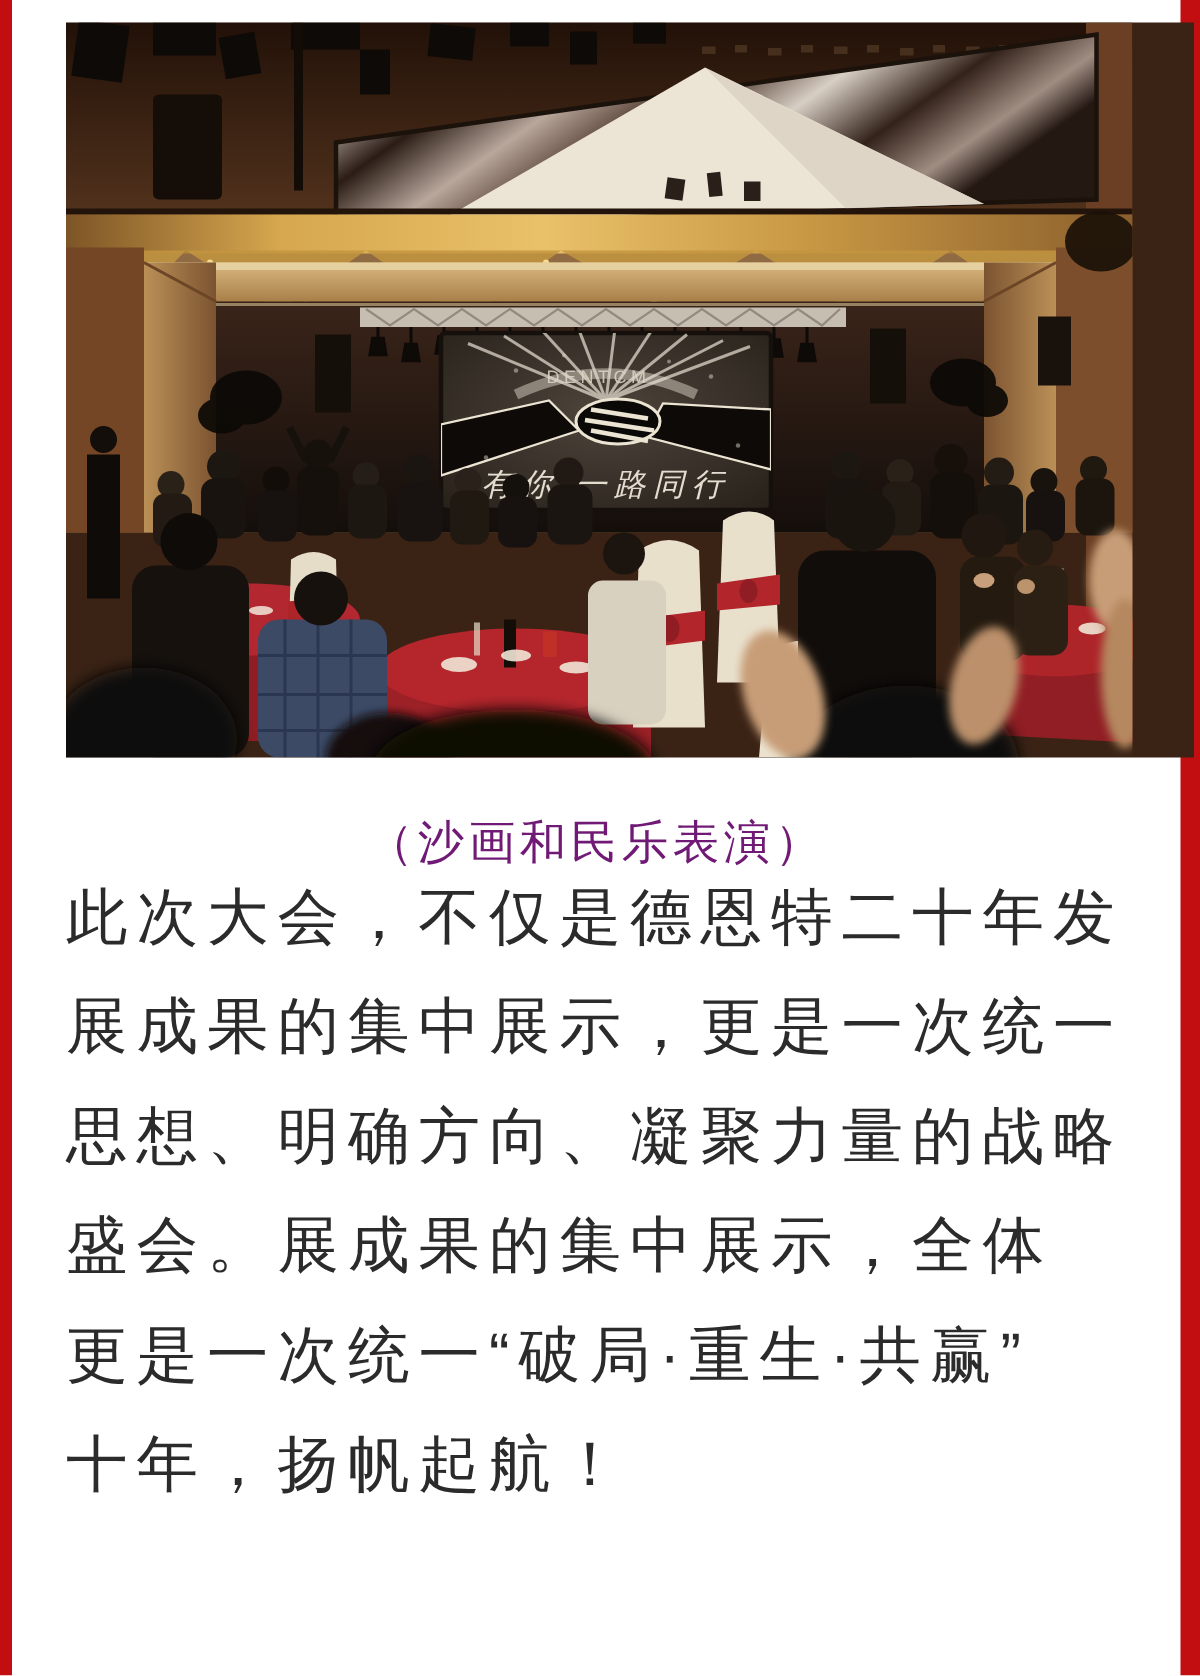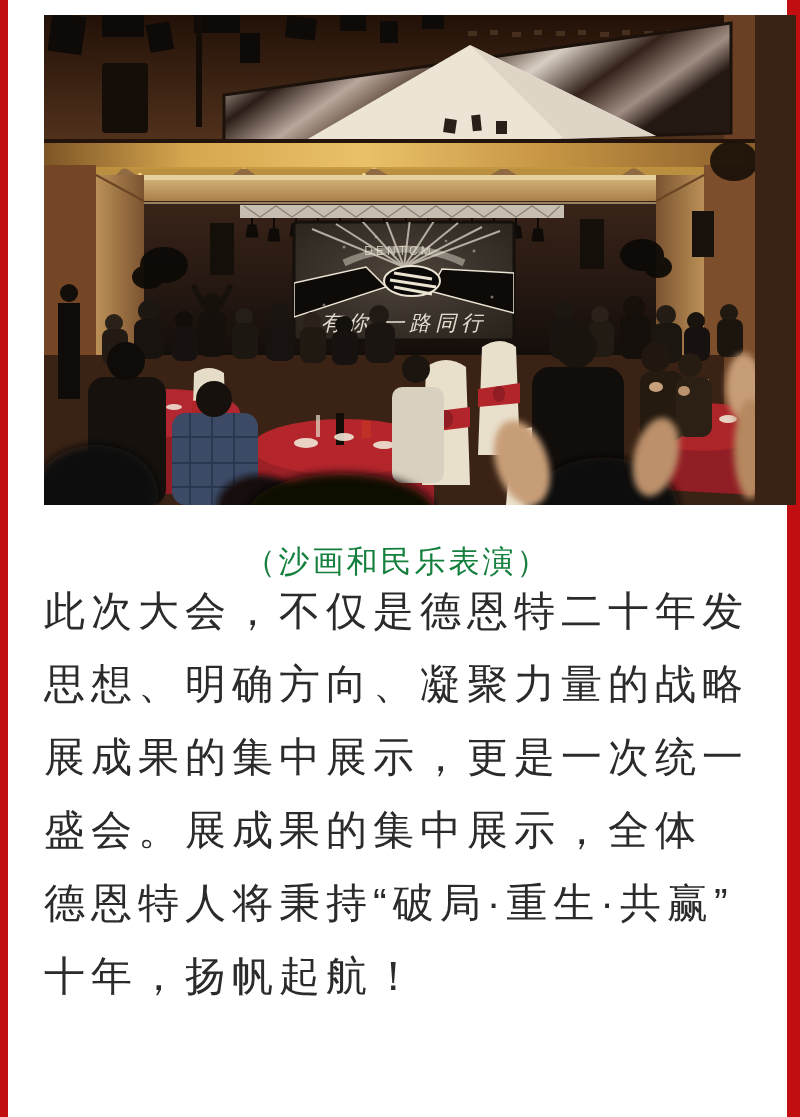--- a/index.html
+++ b/index.html
@@ -13,21 +13,21 @@
   .frame-bar.right { right:0; width:13px; }
 
   .photo {
     position:absolute; left:44px; top:15px; width:752px; height:490px;
     overflow:hidden; background:#3a2315; cursor:pointer;
   }
   .photo svg { display:block; width:711px; height:490px; }
 
   .caption {
     position:absolute; left:8px; right:13px; top:541px;
-    text-align:center; font-size:31px; letter-spacing:3px; color:#15803d;
+    text-align:center; font-size:31px; letter-spacing:3px; color:#701a75;
     line-height:42px; white-space:nowrap;
   }
 
   .article {
     position:absolute; left:44px; top:575px; width:716px;
     font-size:41px; line-height:73px; letter-spacing:6px; color:#2b2b2b;
   }
   .article .line { height:73px; white-space:nowrap; }
 
   .scr-logo { font-size:12px; letter-spacing:3px; fill:#ded6c4; opacity:.85; font-family:"Liberation Sans",sans-serif; }
@@ -380,18 +380,18 @@
       </g>
     </g>
   </g>
 </svg>
 </div>
 
 <div class="caption">（沙画和民乐表演）</div>
 
 <div class="article">
   <div class="line">此次大会，不仅是德恩特二十年发</div>
+  <div class="line">展成果的集中展示，更是一次统一</div>
   <div class="line">思想、明确方向、凝聚力量的战略</div>
-  <div class="line">展成果的集中展示，更是一次统一</div>
   <div class="line">盛会。展成果的集中展示，全体</div>
-  <div class="line">德恩特人将秉持“破局·重生·共赢”</div>
+  <div class="line">更是一次统一“破局·重生·共赢”</div>
   <div class="line">十年，扬帆起航！</div>
 </div>
 
 </body></html>

